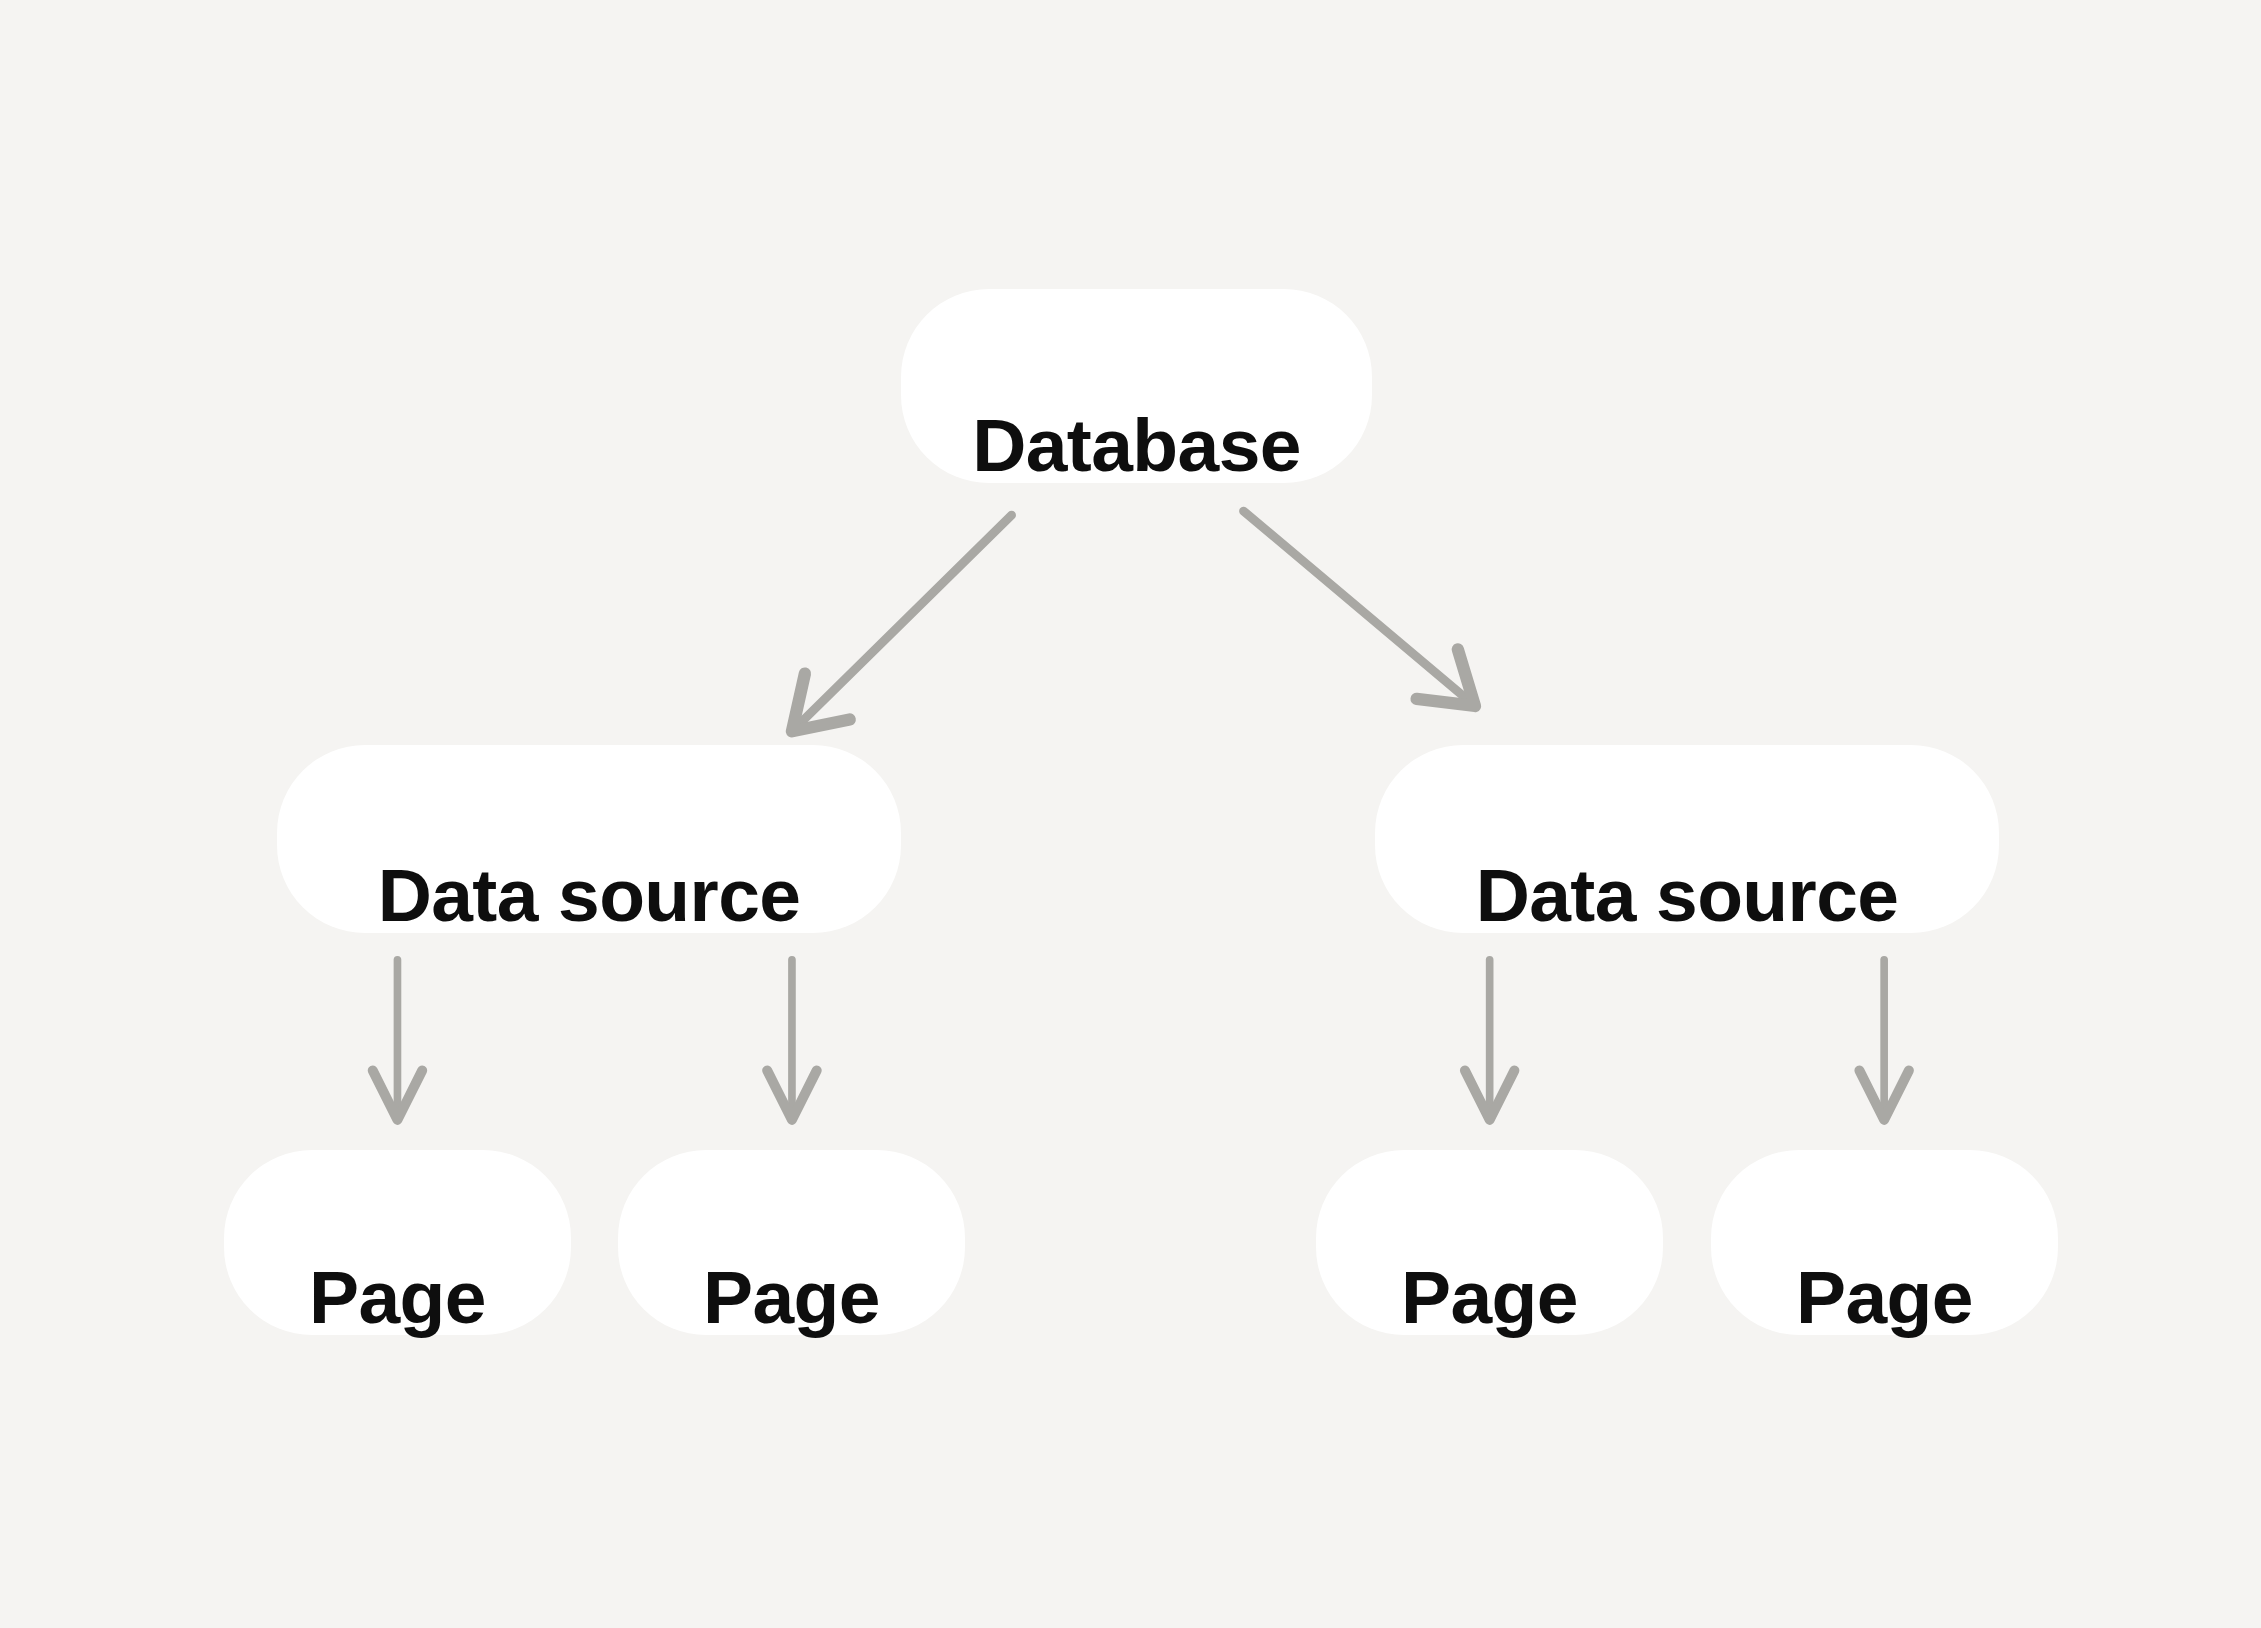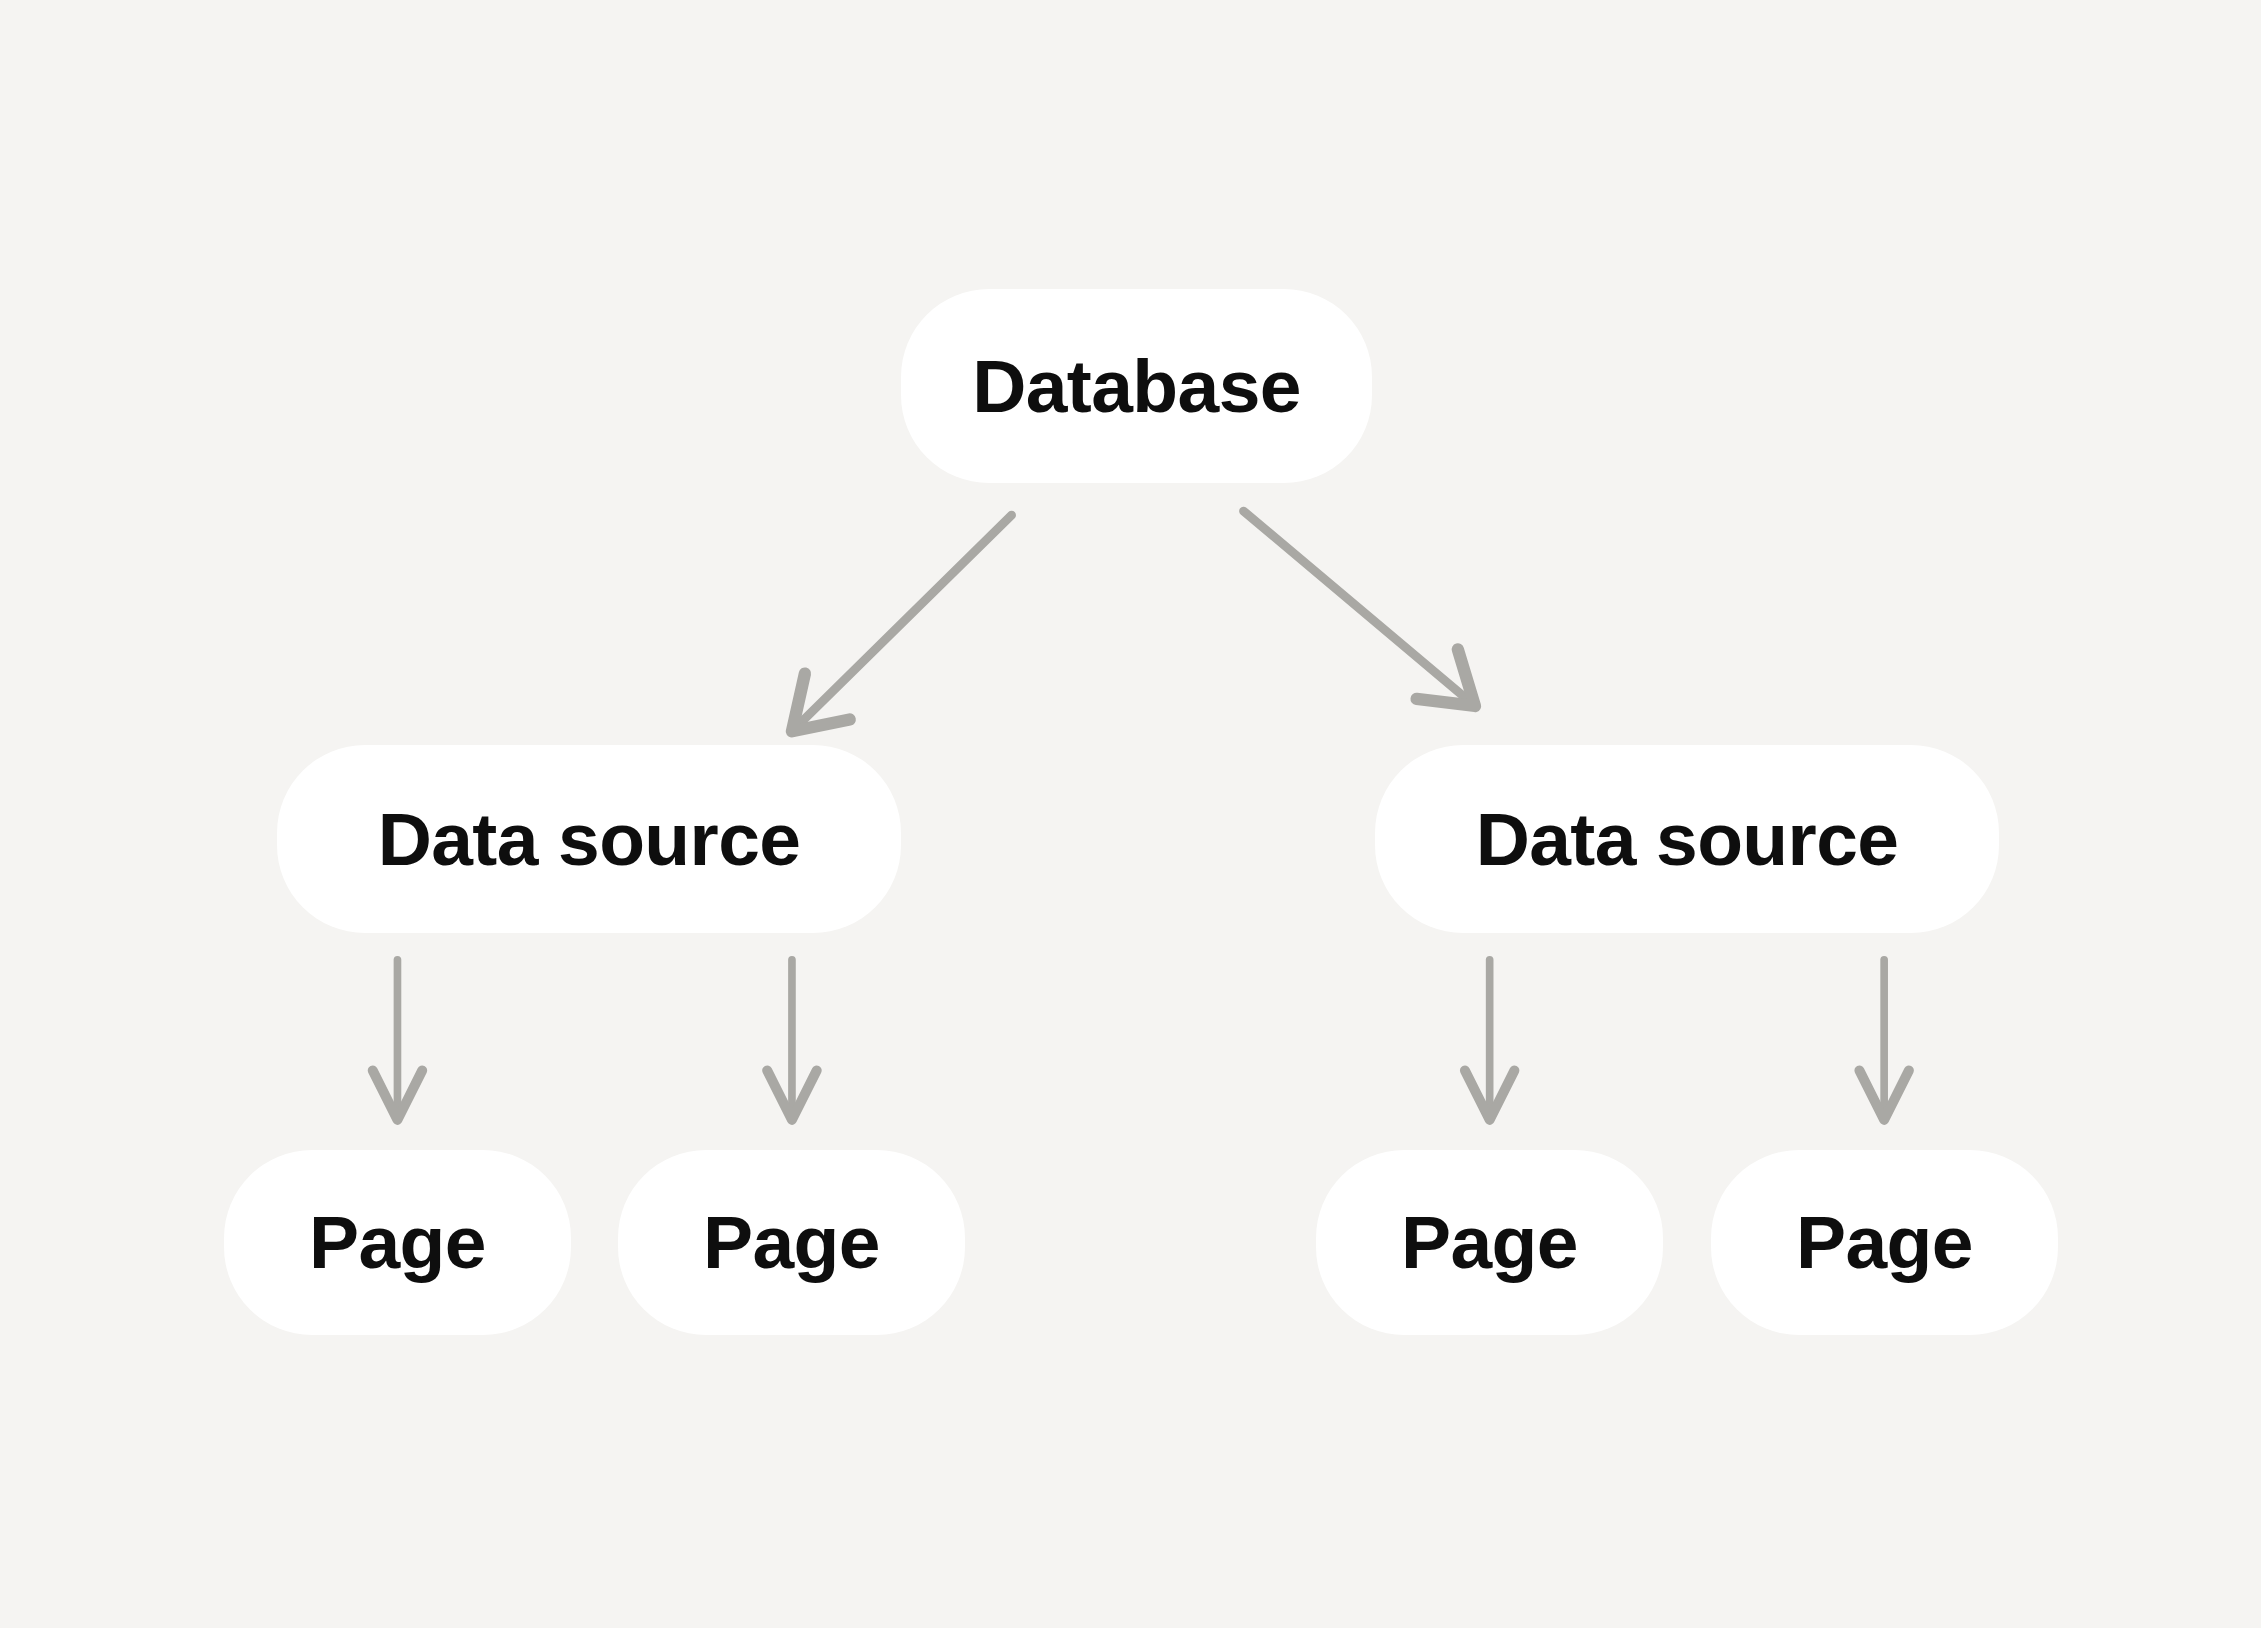--- a/index.html
+++ b/index.html
@@ -29,21 +29,21 @@
   }
   .arrow.diag .shaft { stroke-width: 15; }
   .arrow.diag .head  { stroke-width: 21; }
   .arrow.vert .shaft { stroke-width: 13; }
   .arrow.vert .head  { stroke-width: 17; }
   .node {
     position: absolute;
     background: var(--c-node, #ffffff);
     border-radius: 88px;
     display: flex;
-    align-items: center;
+    align-items: flex-end;
     justify-content: center;
   }
   .node .label {
     font-weight: 700;
     font-size: 75px;
     line-height: 1;
     letter-spacing: -0.6px;
     color: var(--c-text, #0e0e0e);
     white-space: nowrap;
   }

